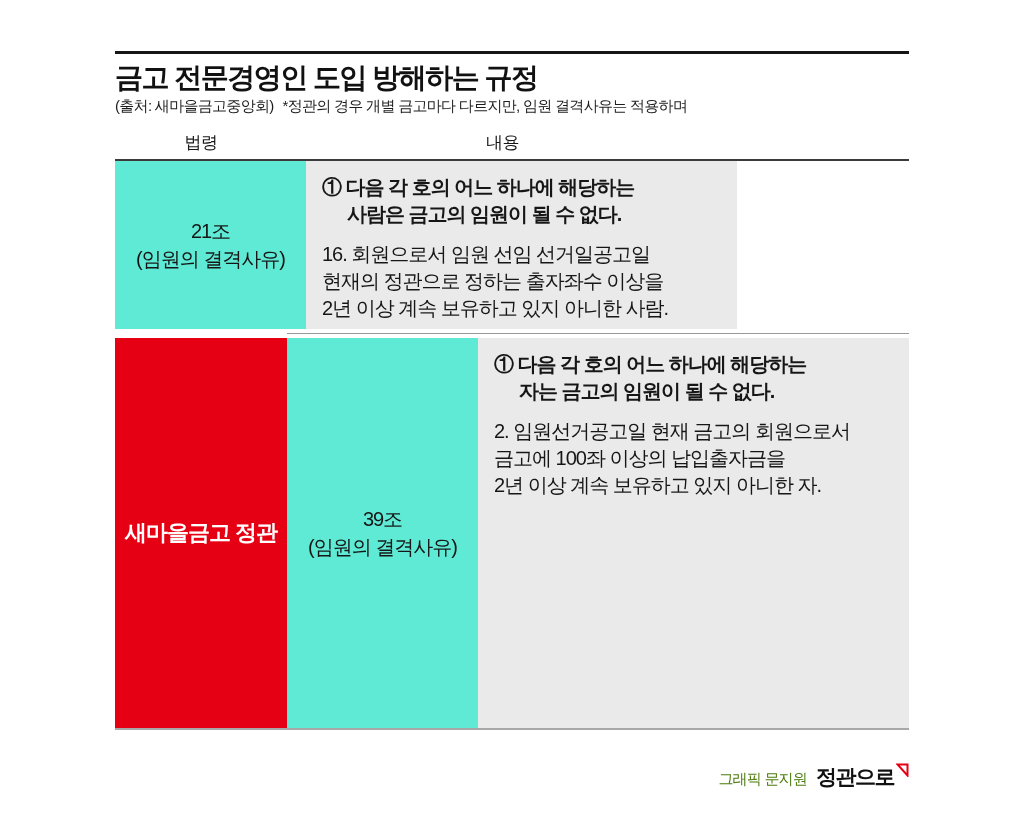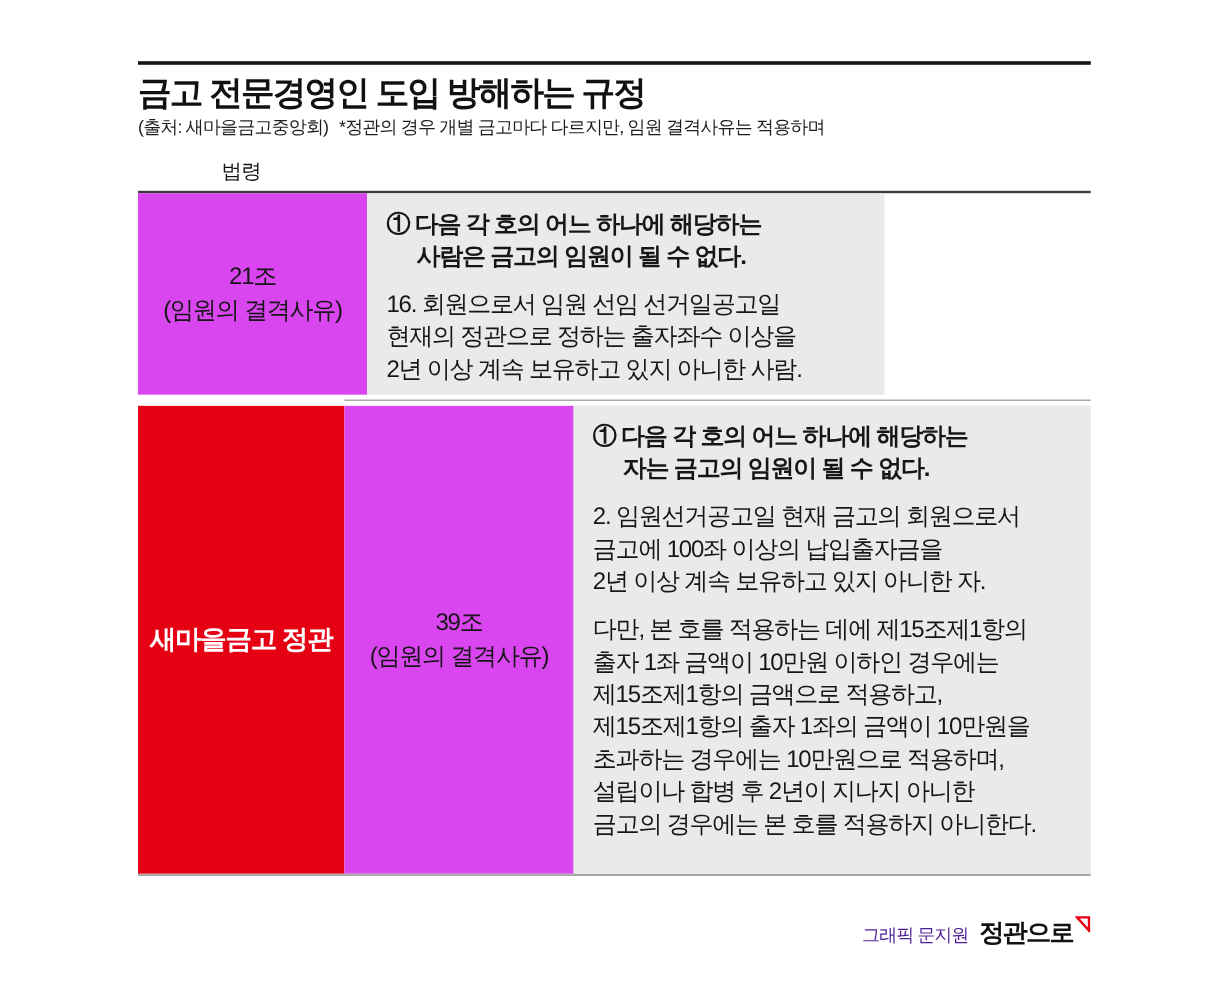--- a/index.html
+++ b/index.html
@@ -81,21 +81,21 @@
     font-size: 22px;
     font-weight: 800;
     letter-spacing: -1px;
     display: flex;
     align-items: center;
     justify-content: center;
     text-align: center;
   }
   .article-cell {
     width: 191px;
-    background: #d946ef;
+    background: #5eead4;
     display: flex;
     flex-direction: column;
     align-items: center;
     justify-content: center;
     font-size: 20px;
     line-height: 28px;
     letter-spacing: -1px;
     color: #161616;
     text-align: center;
   }
@@ -133,21 +133,21 @@
     position: absolute;
     left: 115px; top: 763px;
     width: 794px;
     display: flex;
     justify-content: flex-end;
     align-items: baseline;
   }
   .footer .credit {
     font-size: 15px;
     letter-spacing: -0.8px;
-    color: #4c1d95;
+    color: #4d7c0f;
   }
   .footer .brand {
     margin-left: 9px;
     font-size: 21px;
     font-weight: 800;
     letter-spacing: -1.5px;
     color: #111111;
   }
   .footer .brand-mark {
     margin-left: 2px;
@@ -164,20 +164,21 @@
     <div class="top-rule"></div>
 
     <h1 class="title">금고 전문경영인 도입 방해하는 규정</h1>
 
     <div class="subtitle">
       <span>(출처: 새마을금고중앙회)</span><span class="note">*정관의 경우 개별 금고마다 다르지만, 임원 결격사유는 적용하며</span>
     </div>
 
     <div class="col-headers">
       <div class="col-h c-law">법령</div>
+      <div class="col-h c-content">내용</div>
     </div>
 
     <div class="table">
 
       <div class="row r1">
         <div class="cell article-cell">
           <div>21조</div>
           <div>(임원의 결격사유)</div>
         </div>
         <div class="cell content-cell">
@@ -198,27 +199,20 @@
         <div class="cell article-cell">
           <div>39조</div>
           <div>(임원의 결격사유)</div>
         </div>
         <div class="cell content-cell">
           <p class="clause bold">① 다음 각 호의 어느 하나에 해당하는
 자는 금고의 임원이 될 수 없다.</p>
           <p class="clause">2. 임원선거공고일 현재 금고의 회원으로서
 금고에 100좌 이상의 납입출자금을
 2년 이상 계속 보유하고 있지 아니한 자.</p>
-          <p class="clause">다만, 본 호를 적용하는 데에 제15조제1항의
-출자 1좌 금액이 10만원 이하인 경우에는
-제15조제1항의 금액으로 적용하고,
-제15조제1항의 출자 1좌의 금액이 10만원을
-초과하는 경우에는 10만원으로 적용하며,
-설립이나 합병 후 2년이 지나지 아니한
-금고의 경우에는 본 호를 적용하지 아니한다.</p>
         </div>
       </div>
 
     </div>
   </div>
 
   <div class="footer">
     <span class="credit">그래픽 문지원</span>
     <span class="brand">정관으로</span>
     <svg class="brand-mark" width="13" height="14" viewBox="0 0 13 14">

